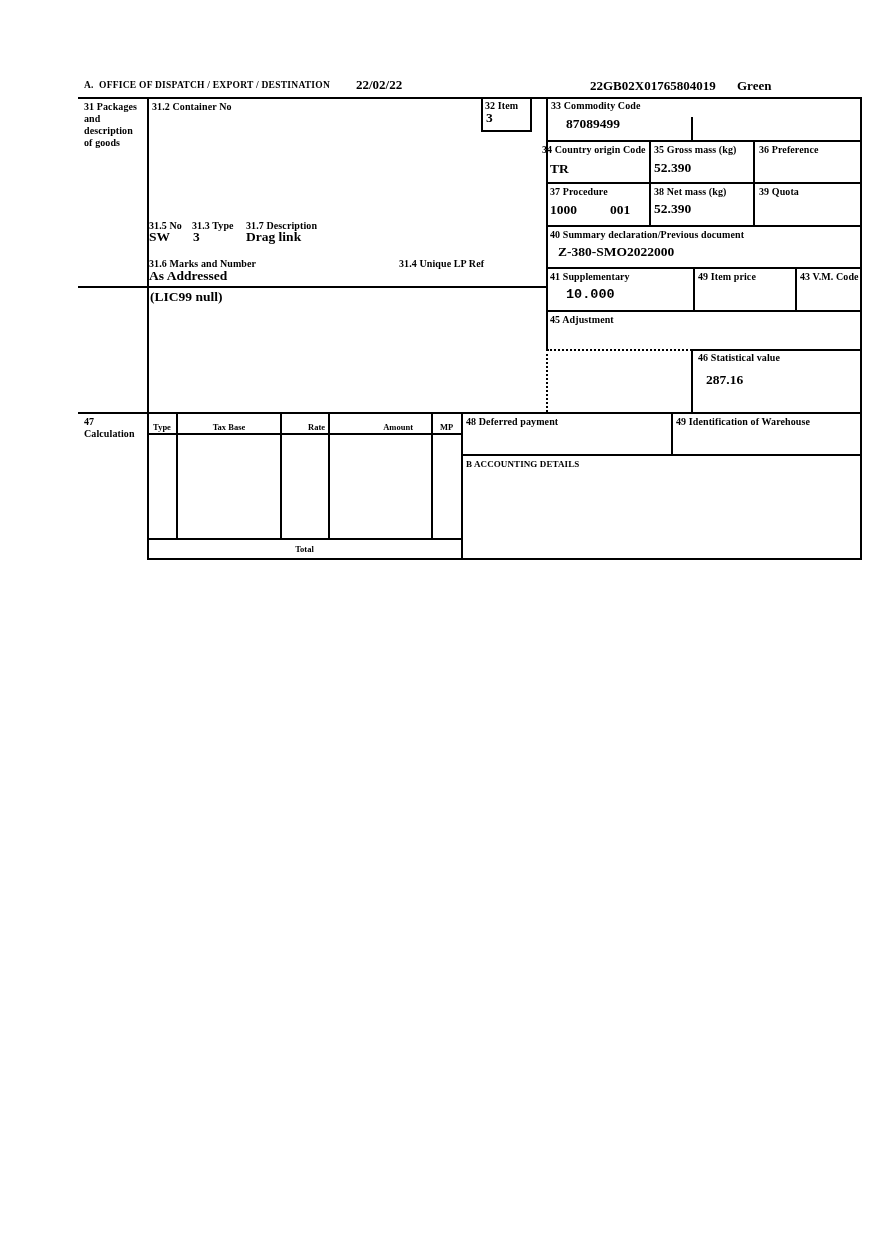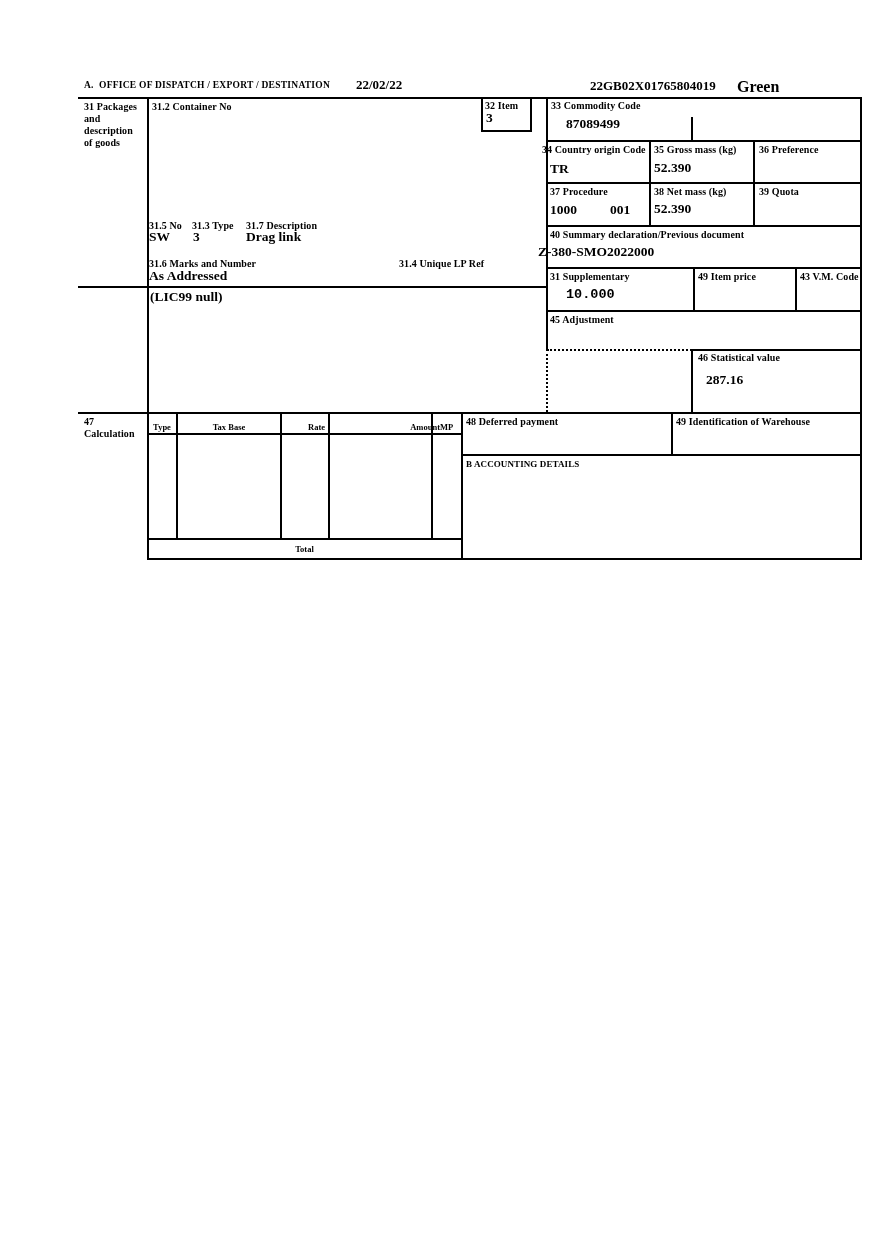--- a/index.html
+++ b/index.html
@@ -20,21 +20,21 @@
   .bcell { position:absolute; top:436px; height:100px; font-weight:bold; font-size:13px; }
 </style>
 </head>
 <body>
 
 <div class="page">
 
   <div class="hdr" style="left:84px; top:80px; font-size:9.5px; letter-spacing:0.25px;">A.  OFFICE OF DISPATCH / EXPORT / DESTINATION</div>
   <div class="hdr" style="left:356px; top:77px; font-size:13px;">22/02/22</div>
   <div class="hdr" style="left:590px; top:78px; font-size:13px;">22GB02X01765804019</div>
-  <div class="hdr" style="left:737px; top:78px; font-size:16px;">Green</div>
+  <div class="hdr" style="left:737px; top:78px; font-size:13px;">Green</div>
 
   <div class="ln" style="left:78px;  top:97px;  width:784px; height:2px;"></div>
   <div class="ln" style="left:546px; top:140px; width:316px; height:2px;"></div>
   <div class="ln" style="left:546px; top:182px; width:316px; height:2px;"></div>
   <div class="ln" style="left:546px; top:225px; width:316px; height:2px;"></div>
   <div class="ln" style="left:546px; top:267px; width:316px; height:2px;"></div>
   <div class="ln" style="left:546px; top:310px; width:316px; height:2px;"></div>
   <div class="ln" style="left:692px; top:349px; width:170px; height:2px;"></div>
   <div class="dot-h" style="left:547px; top:349px; width:145px;"></div>
   <div class="ln" style="left:78px;  top:286px; width:469px; height:2px;"></div>
@@ -99,43 +99,43 @@
 
   <div class="lbl" style="left:550px; top:186px;">37 Procedure</div>
   <div class="val" style="left:550px; top:202px;">1000</div>
   <div class="val" style="left:610px; top:202px;">001</div>
   <div class="lbl" style="left:654px; top:186px;">38 Net mass (kg)</div>
   <div class="val" style="left:654px; top:201px;">52.390</div>
   <div class="lbl" style="left:759px; top:186px;">39 Quota</div>
   <div class="val" style="left:759px; top:201px;"></div>
 
   <div class="lbl" style="left:550px; top:229px;">40 Summary declaration/Previous document</div>
-  <div class="val" style="left:538px; top:244px;text-align:right;">Z-380-SMO2022000</div>
+  <div class="val" style="left:558px; top:244px;text-align:right;">Z-380-SMO2022000</div>
 
-  <div class="lbl" style="left:550px; top:271px;">31 Supplementary</div>
+  <div class="lbl" style="left:550px; top:271px;">41 Supplementary</div>
   <div class="val" style="left:566px; top:287px;font-family:Liberation Mono, monospace;">10.000</div>
   <div class="lbl" style="left:698px; top:271px;">49 Item price</div>
   <div class="val" style="left:698px; top:287px;"></div>
   <div class="lbl" style="left:800px; top:271px;">43 V.M. Code</div>
   <div class="val" style="left:800px; top:287px;"></div>
 
   <div class="val" style="left:150px; top:289px;">(LIC99 null)</div>
 
   <div class="lbl" style="left:550px; top:314px;">45 Adjustment</div>
   <div class="val" style="left:558px; top:328px;"></div>
 
   <div class="lbl" style="left:698px; top:352px;">46 Statistical value</div>
   <div class="val" style="left:706px; top:372px;">287.16</div>
 
   <div class="lbl" style="left:84px; top:416px; width:62px;">47
 Calculation</div>
   <div class="hcell c" style="left:147px; width:30px;">Type</div>
   <div class="hcell c" style="left:177px; width:104px;">Tax Base</div>
   <div class="hcell r" style="left:281px; width:44px; padding-right:4px;">Rate</div>
-  <div class="hcell r" style="left:343px; width:97px; padding-right:6px;">Amount</div>
+  <div class="hcell r" style="left:316px; width:97px; padding-right:6px;">Amount</div>
   <div class="hcell c" style="left:431px; width:31px;">MP</div>
 
   <div class="bcell" style="left:150px; width:26px;"></div>
   <div class="bcell" style="left:180px; width:98px;"></div>
   <div class="bcell" style="left:283px; width:43px;"></div>
   <div class="bcell" style="left:331px; width:98px;"></div>
   <div class="bcell" style="left:434px; width:26px;"></div>
 
   <div class="hcell c" style="left:147px; top:539px; width:315px; height:19px;">Total</div>
 

